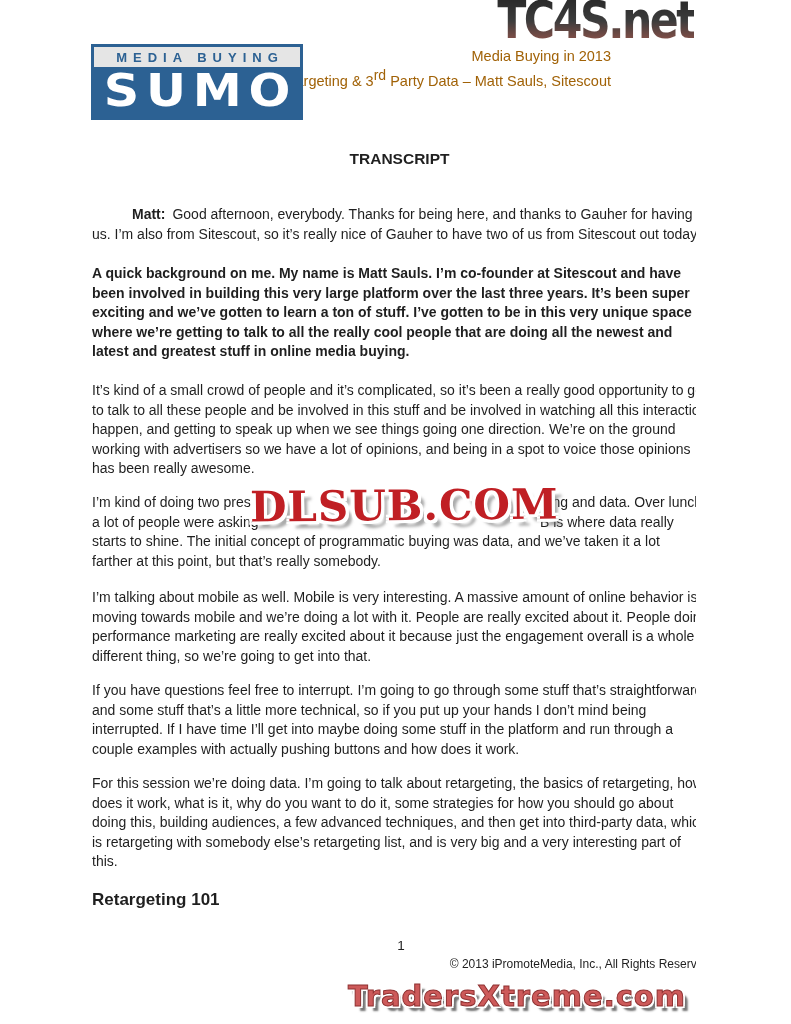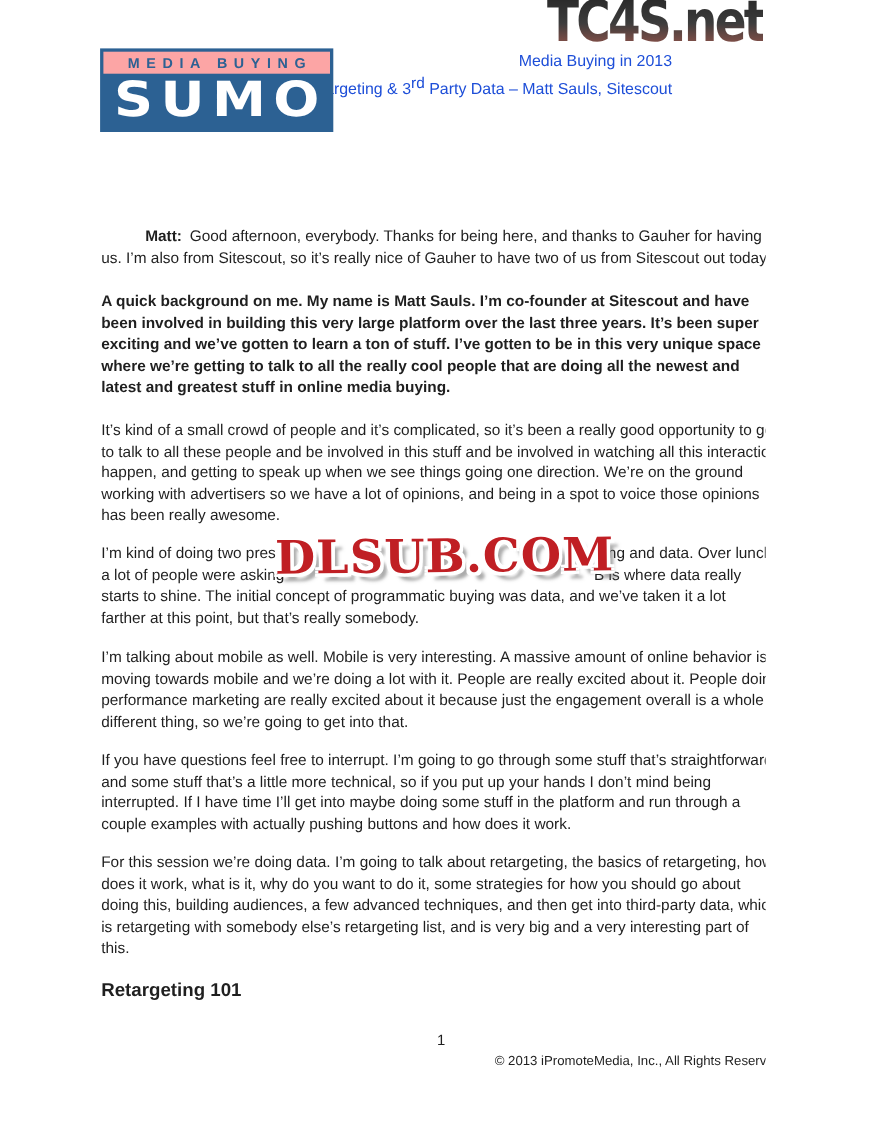--- a/index.html
+++ b/index.html
@@ -13,27 +13,27 @@
     position:absolute; top:-6px; right:2px;
     font-family:"DejaVu Sans", sans-serif; font-weight:bold;
     font-size:52px; letter-spacing:-3px; line-height:1;
     transform:scaleX(0.82); transform-origin:100% 0;
     background:linear-gradient(180deg,#262626 0%,#3c3c3c 52%,#9b564c 100%);
     -webkit-background-clip:text; background-clip:text; color:transparent;
   }
 
   
   .hdr { position:absolute; top:47px; right:85px; text-align:right;
-         font-size:14.5px; line-height:19px; color:#1d4ed8; }
+         font-size:14.5px; line-height:19px; color:#a16207; }
   .hdr sup { font-size:14px; }
 
   
   .sumo { position:absolute; left:91px; top:44px; width:206px;
           background:#2c6193; padding:3px; }
-  .sumo-top { background:#fca5a5; color:#2c6193; font-weight:bold;
+  .sumo-top { background:#e5e5e5; color:#2c6193; font-weight:bold;
               font-size:13px; letter-spacing:6px; text-indent:6px;
               text-align:center; padding:3px 0 2px; }
   .sumo-main { color:#ffffff; font-weight:bold; font-family:"DejaVu Sans", sans-serif;
                font-size:44px; line-height:1.05; text-align:center; letter-spacing:6px;
                text-indent:6px; transform:scaleX(1.12); transform-origin:center;
                padding:1px 0 3px; }
 
   .title { position:absolute; top:150px; left:92px; width:615px;
            text-align:center; font-weight:bold; font-size:15.5px; }
 
@@ -91,20 +91,21 @@
     <div>
       <span>Retargeting &amp; 3</span><sup>rd</sup><span> Party Data – Matt Sauls, Sitescout</span>
     </div>
   </div>
 
   <div class="sumo">
     <div class="sumo-top">MEDIA BUYING</div>
     <div class="sumo-main">SUMO</div>
   </div>
 
+  <div class="title">TRANSCRIPT</div>
 
   <div class="para p1">
     <span class="spk">Matt:</span><span>Good afternoon, everybody. Thanks for being here, and thanks to Gauher for having us. I’m also from Sitescout, so it’s really nice of Gauher to have two of us from Sitescout out today.</span>
   </div>
 
   <div class="para p2">A quick background on me. My name is Matt Sauls. I’m co-founder at Sitescout and have been involved in building this very large platform over the last three years. It’s been super exciting and we’ve gotten to learn a ton of stuff. I’ve gotten to be in this very unique space where we’re getting to talk to all the really cool people that are doing all the newest and latest and greatest stuff in online media buying.</div>
 
   <div class="para p3">It’s kind of a small crowd of people and it’s complicated, so it’s been a really good opportunity to get to talk to all these people and be involved in this stuff and be involved in watching all this interaction happen, and getting to speak up when we see things going one direction. We’re on the ground working with advertisers so we have a lot of opinions, and being in a spot to voice those opinions has been really awesome.</div>
 
   <div class="para p4">
@@ -126,14 +127,15 @@
   <div class="para p6">If you have questions feel free to interrupt. I’m going to go through some stuff that’s straightforward and some stuff that’s a little more technical, so if you put up your hands I don’t mind being interrupted. If I have time I’ll get into maybe doing some stuff in the platform and run through a couple examples with actually pushing buttons and how does it work.</div>
 
   <div class="para p7">For this session we’re doing data. I’m going to talk about retargeting, the basics of retargeting, how does it work, what is it, why do you want to do it, some strategies for how you should go about doing this, building audiences, a few advanced techniques, and then get into third-party data, which is retargeting with somebody else’s retargeting list, and is very big and a very interesting part of this.</div>
 
   <div class="sect">Retargeting 101</div>
 
   <div class="pnum">1</div>
 
   <div class="copy">© 2013 iPromoteMedia, Inc., All Rights Reserved</div>
 
+  <div class="tx">TradersXtreme.com</div>
 
 </div>
 
 </body></html>

